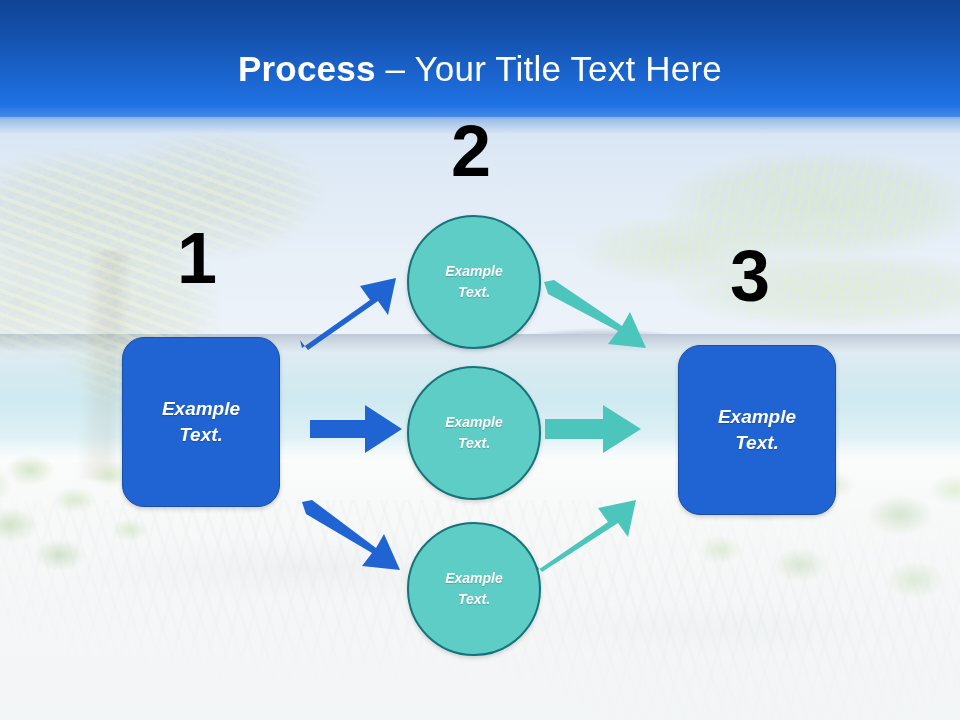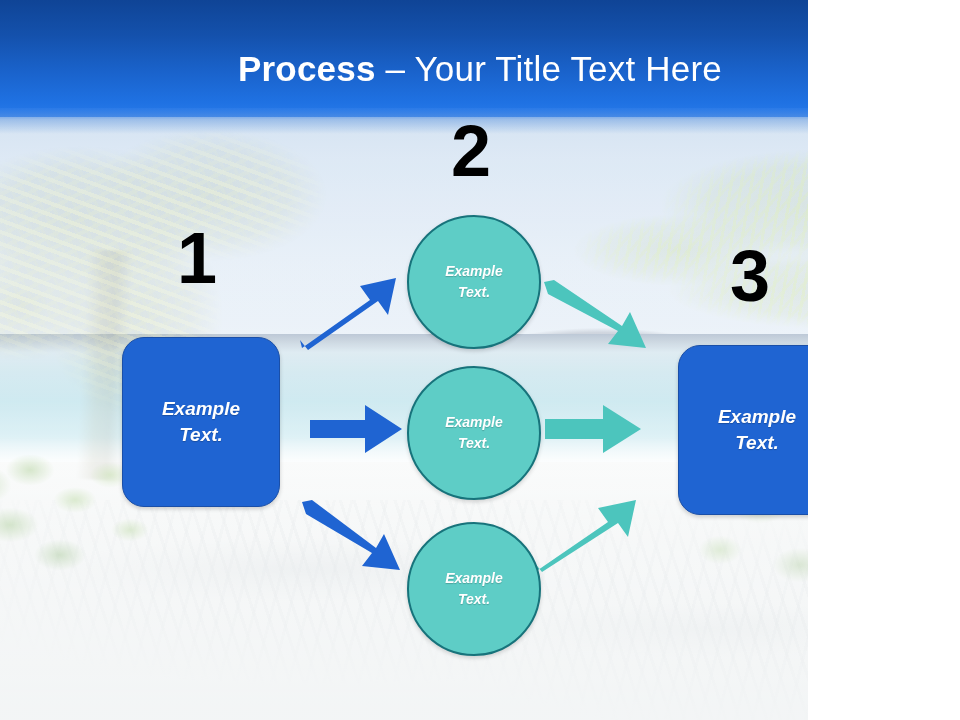--- a/index.html
+++ b/index.html
@@ -3,21 +3,21 @@
 <meta charset="utf-8">
 <style>
   html, body {
     margin: 0; padding: 0;
     width: 960px; height: 720px;
     overflow: hidden;
     font-family: "Liberation Sans", sans-serif;
   }
   #slide {
     position: relative;
-    width: 808px; height: 720px;
+    width: 960px; height: 720px;
     overflow: hidden;
     background: #15803d;
   }
 
   
   .bg { position: absolute; inset: 0; overflow: hidden; }
 
   
   .bg-sky {
     position: absolute; left: 0; top: 0; width: 960px; height: 380px;

